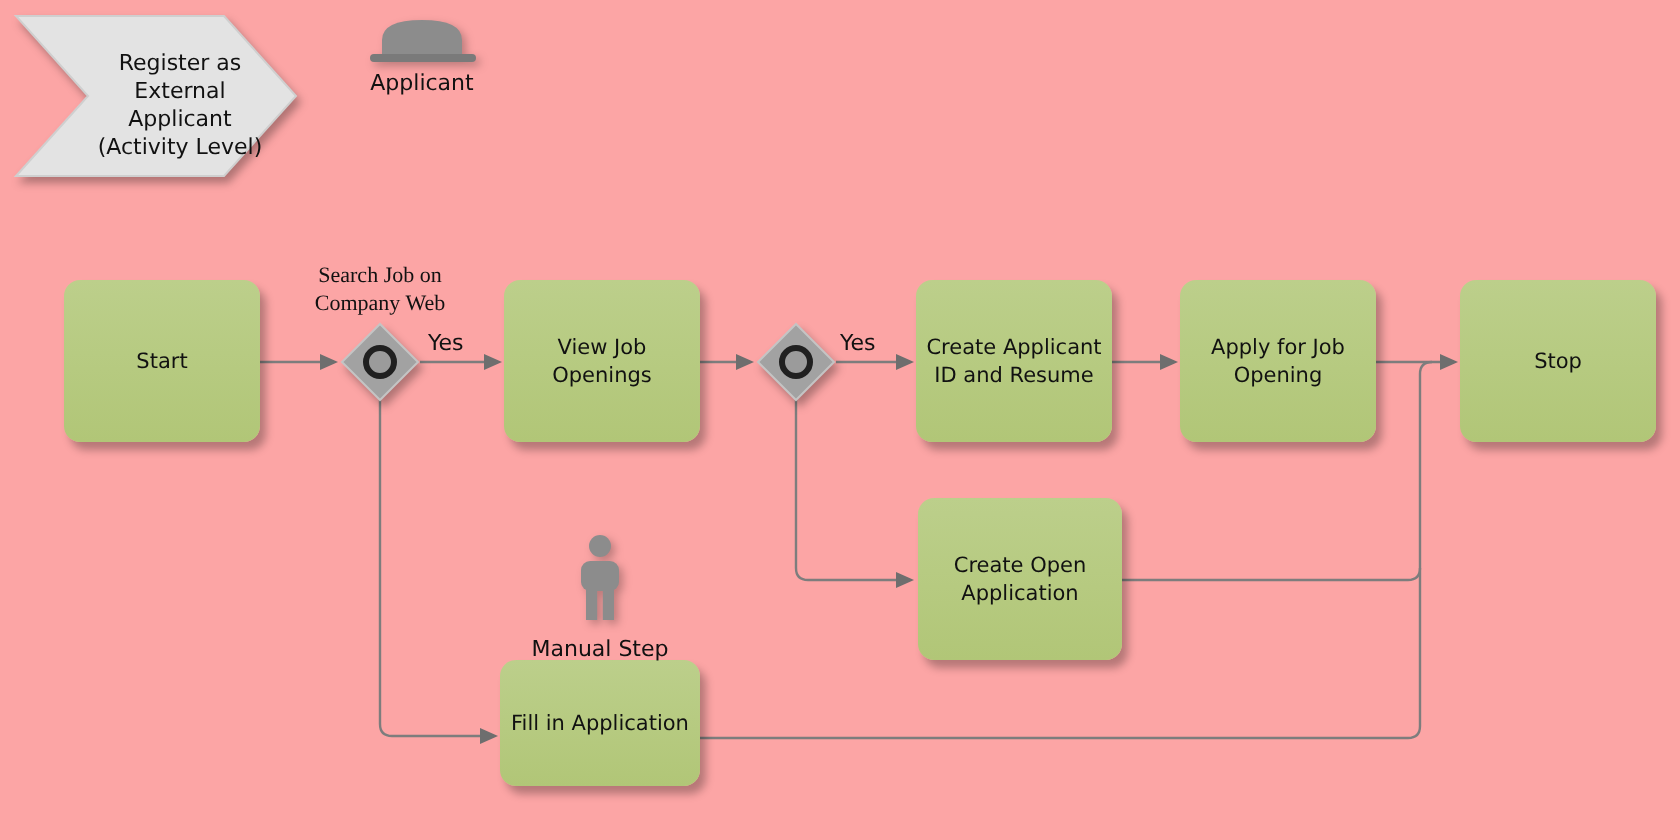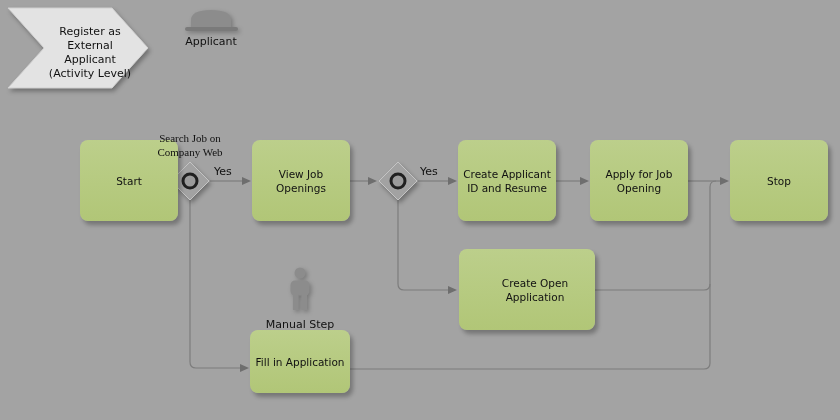--- a/index.html
+++ b/index.html
@@ -1,19 +1,19 @@
 <!DOCTYPE html>
 <html><head>
 <meta charset="utf-8">
 <style>
   html, body { margin: 0; padding: 0; background: #ffffff; }
   #canvas {
     position: relative;
     width: 840px; height: 420px;
-    background: #a3a3a3;
+    background: #fca5a5;
     font-family: "DejaVu Sans", "Liberation Sans", sans-serif;
     color: #111111;
     overflow: hidden;
   }
   #wires { position: absolute; left: 0; top: 0; }
   .shadowed { filter: drop-shadow(2px 3px 2px rgba(0,0,0,0.30)); }
   .softshadow { filter: drop-shadow(2px 2px 2px rgba(0,0,0,0.25)); }
 
   .task {
     position: absolute;
@@ -104,21 +104,21 @@
 
   <div class="banner-text">
     <span class="line">Register as</span>
     <span class="line">External</span>
     <span class="line">Applicant</span>
     <span class="line">(Activity Level)</span>
   </div>
 
   <div class="lbl" style="left:171px; top:35px; width:80px;">Applicant</div>
 
-  <div class="task" style="left:32px; top:140px;margin-left:48px;">
+  <div class="task" style="left:32px; top:140px;">
     <span class="line">Start</span>
   </div>
 
   <div class="task" style="left:252px; top:140px;">
     <div>
       <span class="line">View Job</span>
       <span class="line">Openings</span>
     </div>
   </div>
 
@@ -133,21 +133,21 @@
     <span class="line">Stop</span>
   </div>
 
   <div class="task" style="left:590px; top:140px;">
     <div>
       <span class="line">Apply for Job</span>
       <span class="line">Opening</span>
     </div>
   </div>
 
-  <div class="task" style="left:459px; top:249px; width:120px;padding-left:16px;">
+  <div class="task" style="left:459px; top:249px; width:102px;">
     <div>
       <span class="line">Create Open</span>
       <span class="line">Application</span>
     </div>
   </div>
 
   <div class="task" style="left:250px; top:330px; width:100px; height:63px;">
     <span class="line">Fill in Application</span>
   </div>
 

